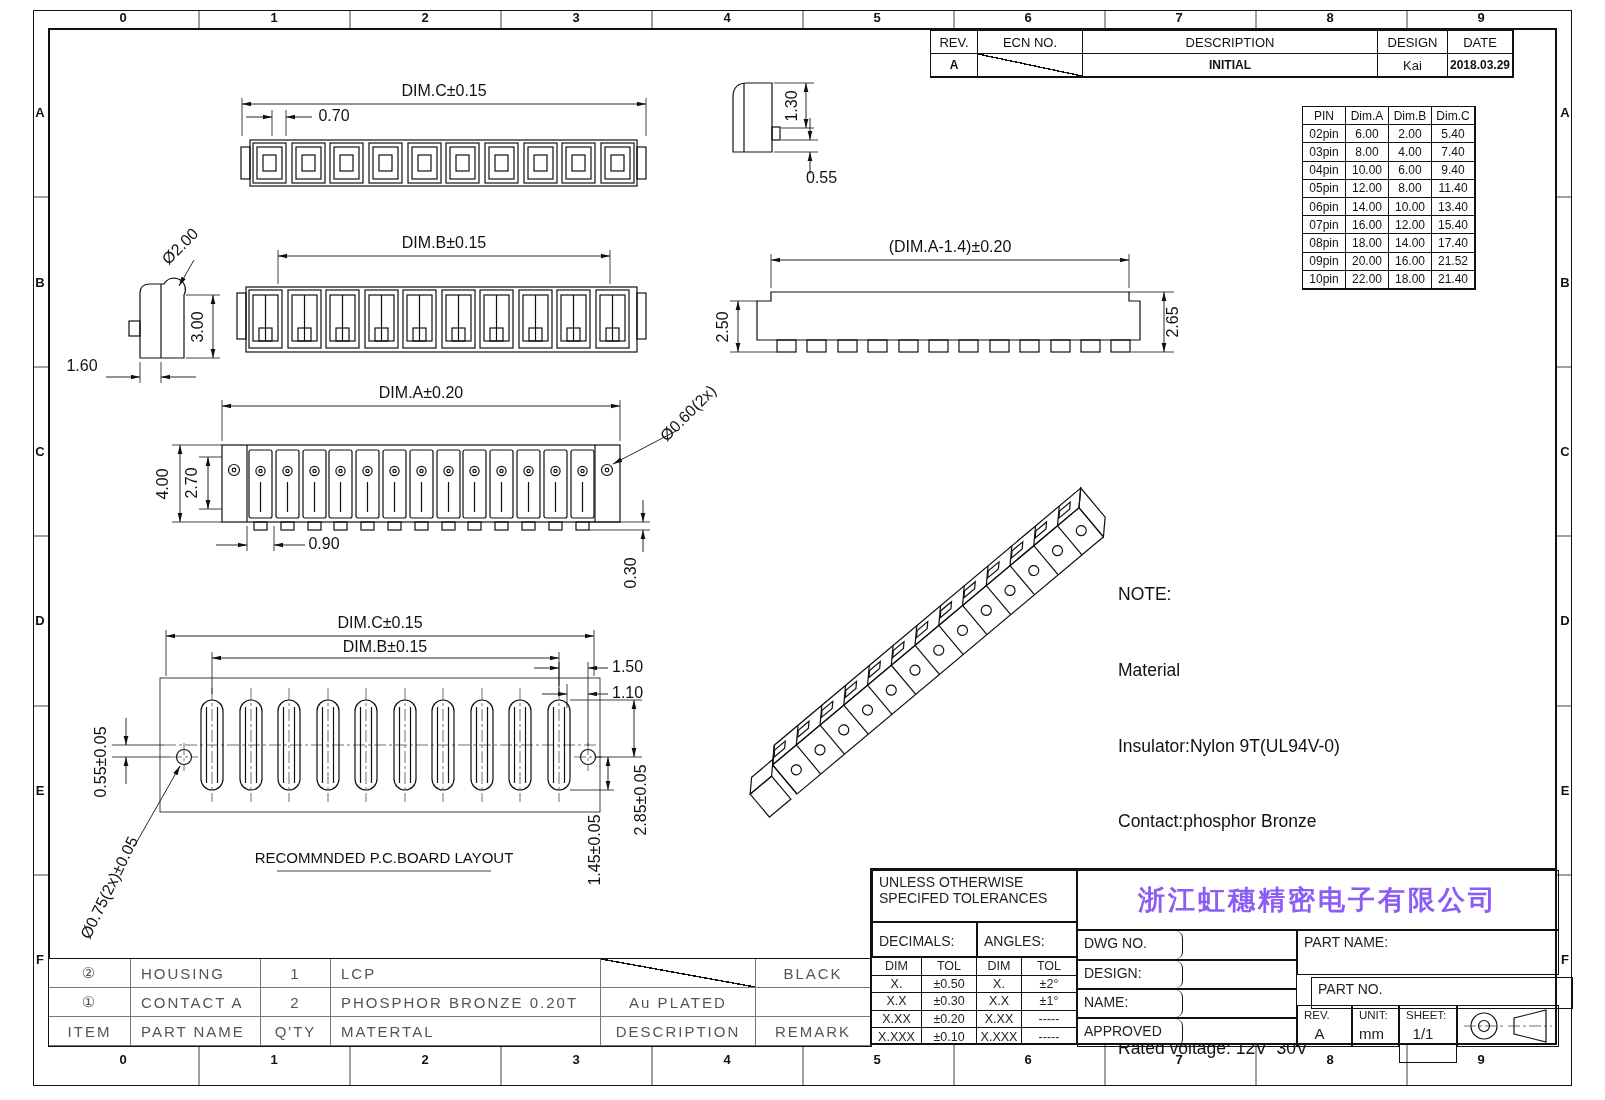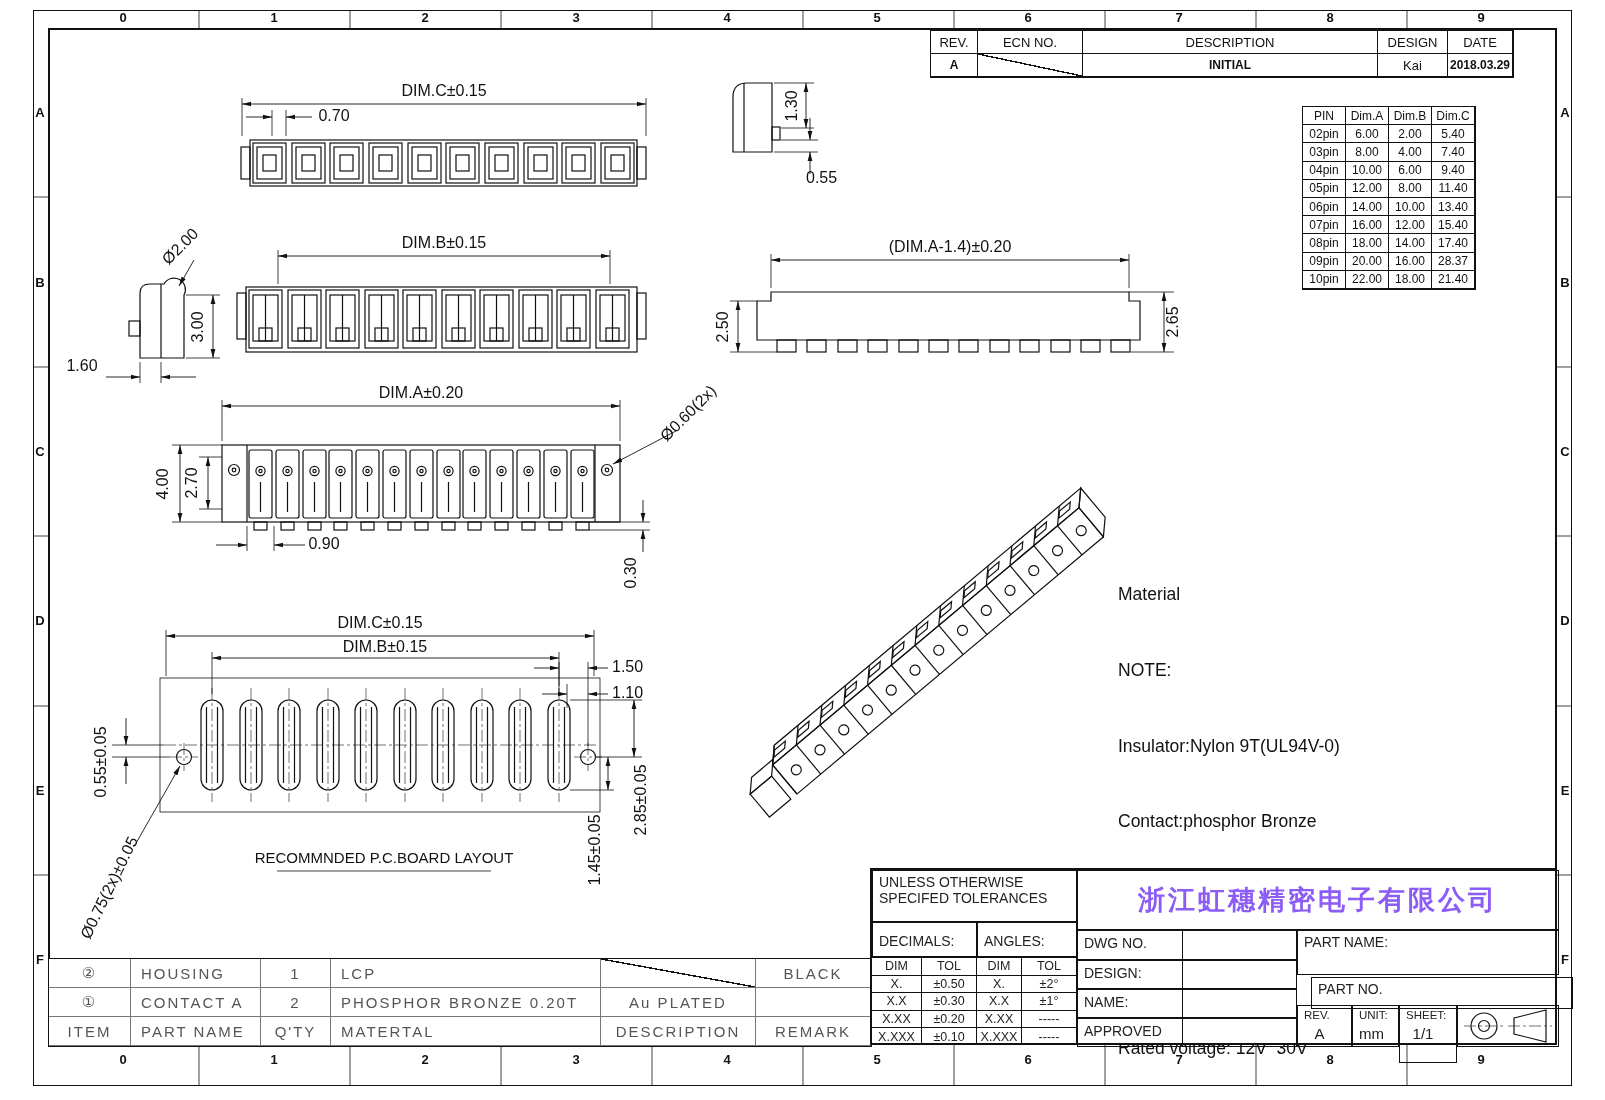--- a/index.html
+++ b/index.html
@@ -50,21 +50,21 @@
   .tb { position:absolute; left:870px; top:868px; width:687px; height:177px; background:#fff; border:2px solid #111; font-size:14px; color:#222; }
   .tb .box { position:absolute; border:1px solid #111; }
   .tb .lbl { padding:3px 16px 0 6px; }
   .tolgrid { position:absolute; left:0; top:87px; width:205px; height:88px; display:grid;
     grid-template-columns:50px 55px 45px 55px; grid-auto-rows:17.6px; font-size:12.5px; }
   .tolgrid > div { border-right:1px solid #111; border-top:1px solid #111;
     display:flex; align-items:center; justify-content:center; }
   .company { position:absolute; left:205px; top:0; width:482px; height:60px; border:1px solid #111;
     display:flex; align-items:center; justify-content:center; font-size:27px; font-weight:bold; letter-spacing:3px; color:#8b5cf6; }
   .rowcell { display:flex; }
-  .rowcell .k { width:105px; border-right:1px solid #111; padding:4px 0 0 6px; }
+  .rowcell .k { width:105px; border-right:1px solid #111; padding:4px 0 0 6px;border-radius:7px; }
   .minicell { font-size:11.5px; }
   .minicell .v { display:block; text-align:center; font-size:15px; margin-top:4px; }
 </style>
 </head>
 <body>
 
 <div class="sheet">
 
   <div class="outer-frame"></div>
   <div class="inner-frame"></div>
@@ -457,30 +457,30 @@
       <div>16.00</div>
       <div>12.00</div>
       <div>15.40</div>
     <div>08pin</div>
       <div>18.00</div>
       <div>14.00</div>
       <div>17.40</div>
     <div>09pin</div>
       <div>20.00</div>
       <div>16.00</div>
-      <div>28.37</div>
+      <div>21.52</div>
     <div>10pin</div>
       <div>22.00</div>
       <div>18.00</div>
       <div>21.40</div>
   </div>
 
   <div class="note">
+    <div>NOTE:</div>
     <div>Material</div>
-    <div>NOTE:</div>
     <div>Insulator:Nylon 9T(UL94V-0)</div>
     <div>Contact:phosphor Bronze</div>
     <div>Contact Plated:Gold over Nickel or Tin</div>
     <div>Specification</div>
     <div>Rated voltage: 12V  30V</div>
     
     
     
     
     

